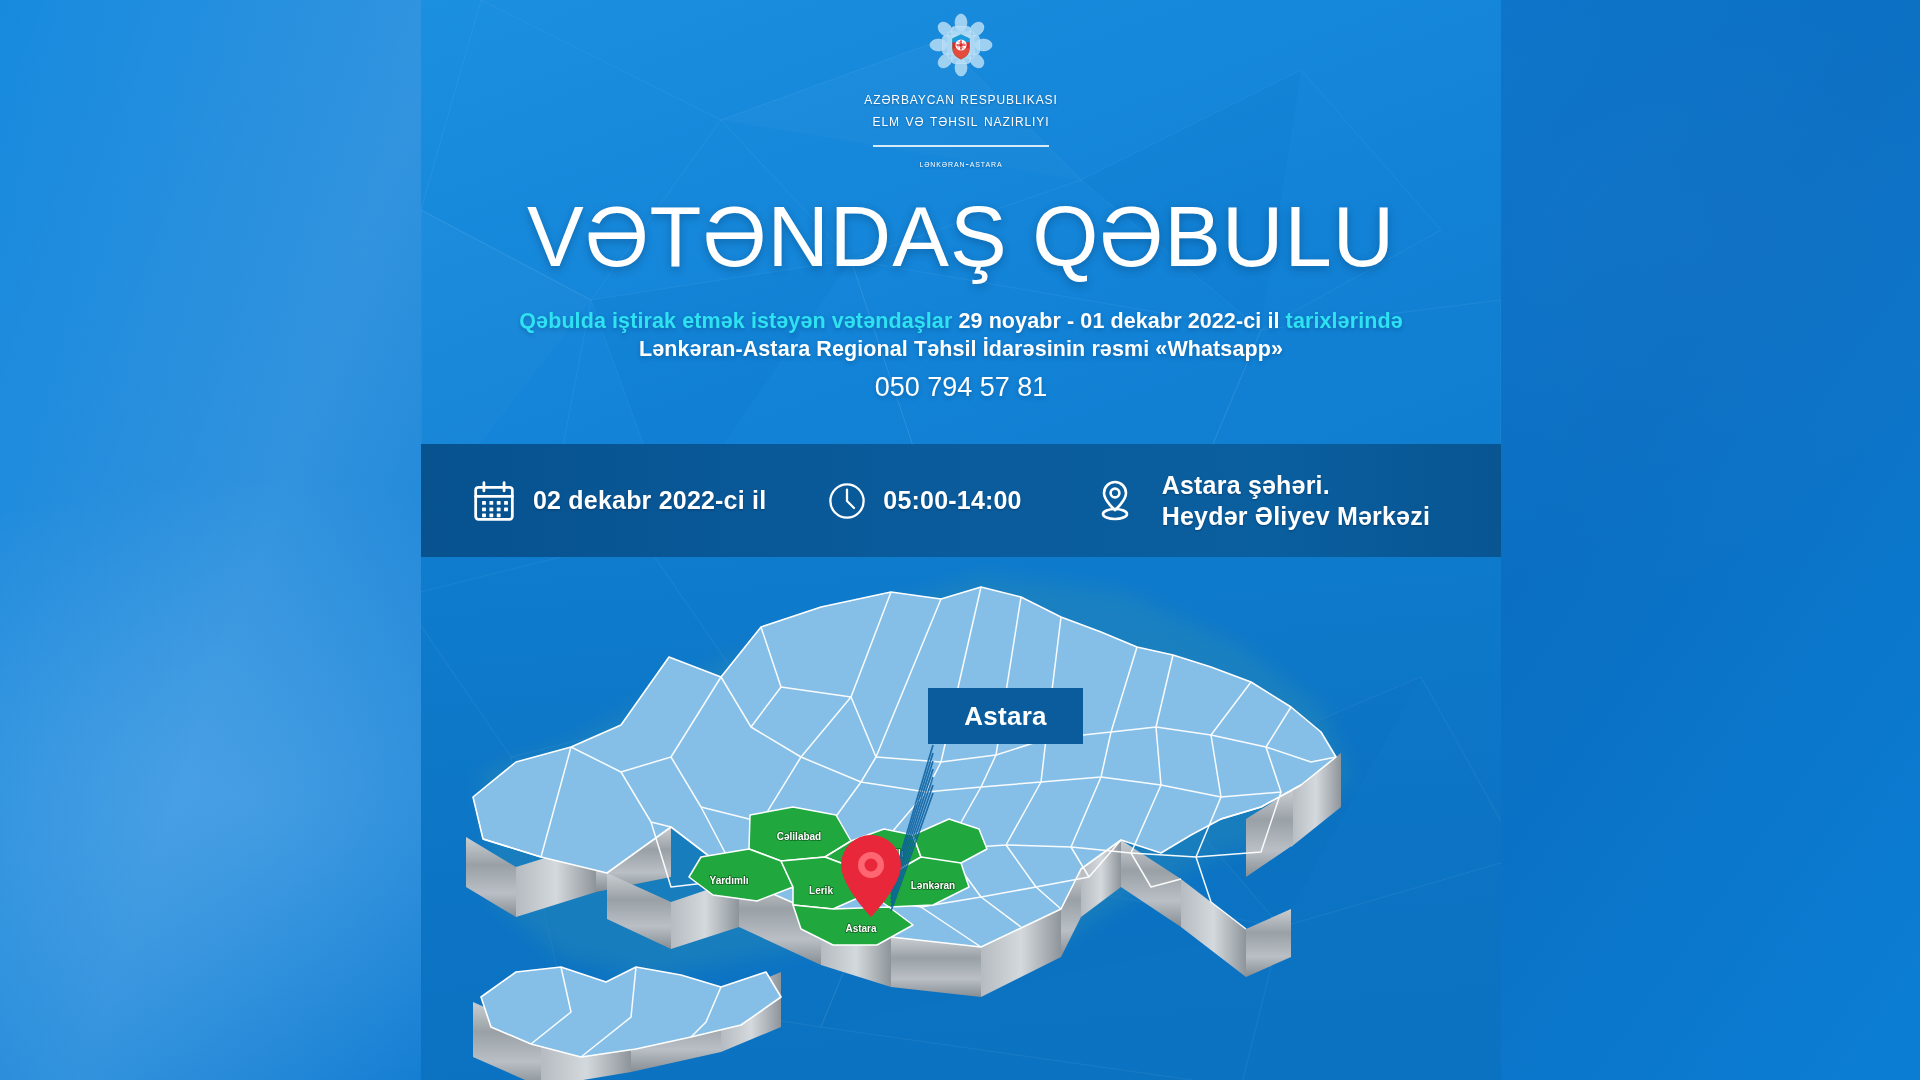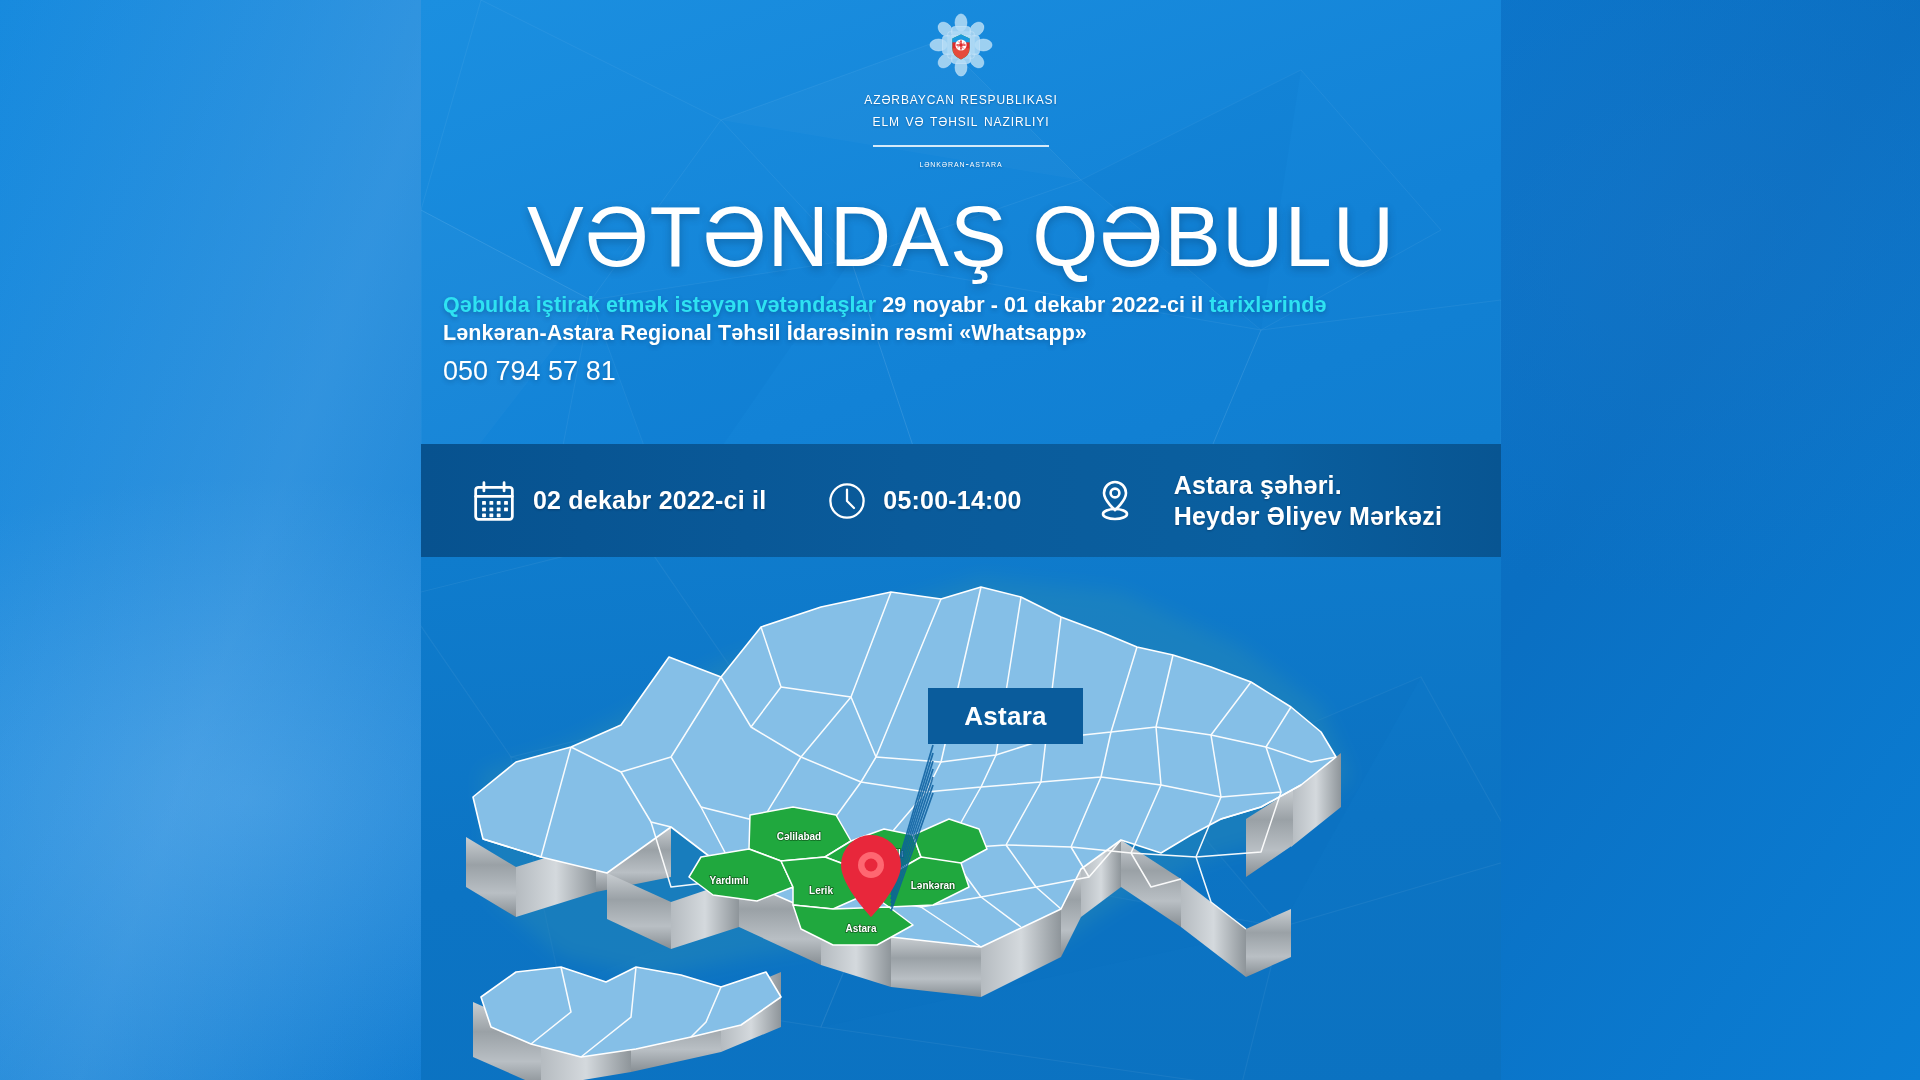--- a/index.html
+++ b/index.html
@@ -57,21 +57,21 @@
   
   .title{
     position:relative; z-index:3;
     margin-top:24px;
     text-align:center;
     color:#ffffff;
     font-size:85px; font-weight:400; letter-spacing:1px; line-height:1;
     text-shadow:0 3px 9px rgba(0,35,70,.30);
   }
   
-  .body-wrap{ position:relative; z-index:3; margin-top:12px; padding:0 22px; }
+  .body-wrap{ position:relative; z-index:3; margin-top:28px; text-align:center; padding:0 22px; }
   .body-line{
     font-size:21.5px; font-weight:700; line-height:1.32; letter-spacing:.1px;
     color:#2ee2f2;
     text-shadow:0 2px 4px rgba(0,45,90,.30);
   }
   .body-line .white{ color:#ffffff; }
   .phone{
     margin-top:8px;
     font-size:27px; font-weight:400; color:#ffffff;
     text-shadow:0 2px 4px rgba(0,45,90,.30);
@@ -85,21 +85,21 @@
   .info-item{ display:flex; align-items:center; color:#fff; }
   .info-item .ic{ flex:0 0 auto; display:block; }
   .info-item .txt{
     font-size:25px; font-weight:700; letter-spacing:.2px; line-height:1.22;
     text-shadow:0 1px 2px rgba(0,20,45,.35);
   }
   #item-date{ margin-left:51px; }
   #item-date .ic{ margin-right:17px; }
   #item-time{ margin-left:60px; }
   #item-time .ic{ margin-right:15px; }
-  #item-place{ margin-left:72px;gap:12px; }
+  #item-place{ margin-left:72px; }
   #item-place .ic{ margin-right:26px; }
   #item-place .txt{ text-align:left; }
   
   #map-stage{
     position:absolute; z-index:2; left:0; top:557px; width:1080px; height:523px;
     overflow:hidden;
   }
   #map-bg{ position:absolute; inset:0; }
   #map-svg{ position:absolute; left:0; top:0; width:1080px; height:523px; }
   

